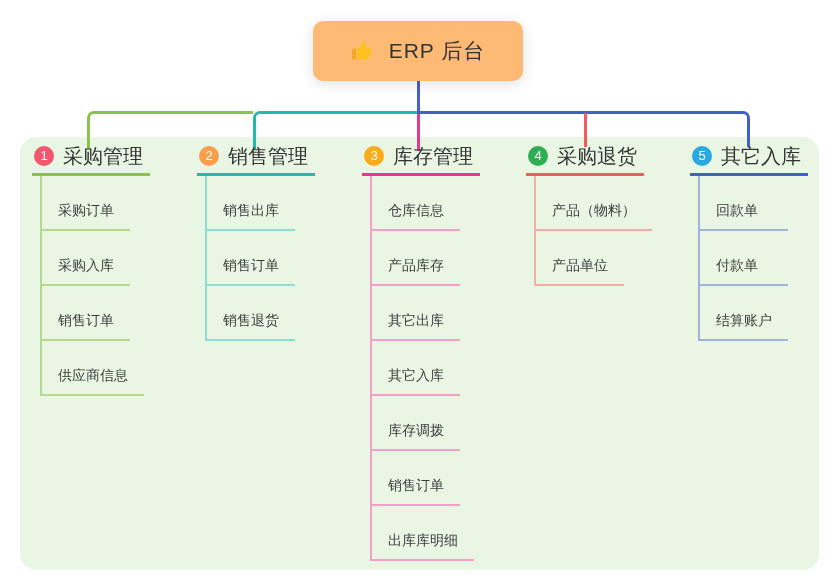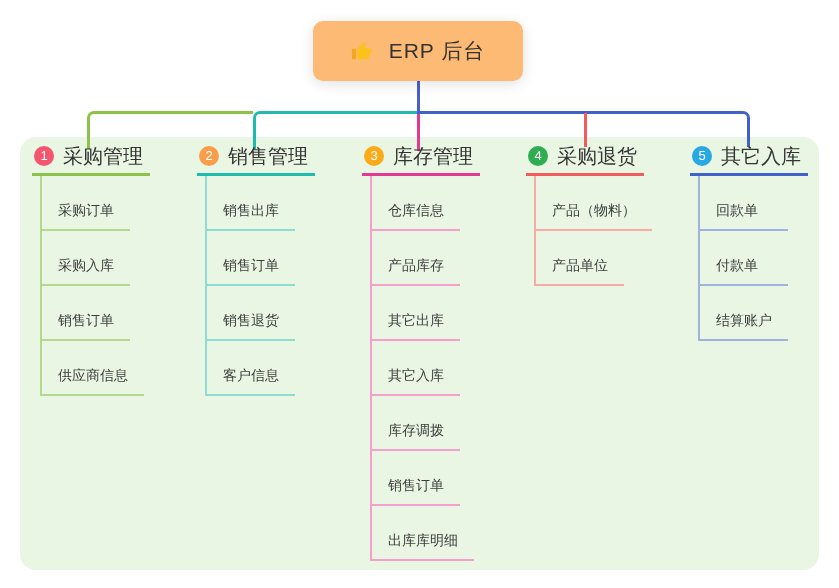--- a/index.html
+++ b/index.html
@@ -102,21 +102,20 @@
 
 <div class="branch" style="left: 197px; --c: #1fbcad; --cl: #8edcd2;">
   <div class="branch-title">
     <span class="badge" style="background: rgb(249, 158, 75);">2</span>
     <span class="branch-label">销售管理</span>
   </div>
   <ul class="children">
     <li><span>销售出库</span></li>
     <li><span>销售订单</span></li>
     <li><span>销售退货</span></li>
-    <li><span>客户信息</span></li>
   </ul>
 </div>
 
 <div class="branch" style="left: 362px; --c: #e23a93; --cl: #f5a0cb;">
   <div class="branch-title">
     <span class="badge" style="background: rgb(251, 171, 25);">3</span>
     <span class="branch-label">库存管理</span>
   </div>
   <ul class="children">
     <li><span>仓库信息</span></li>

